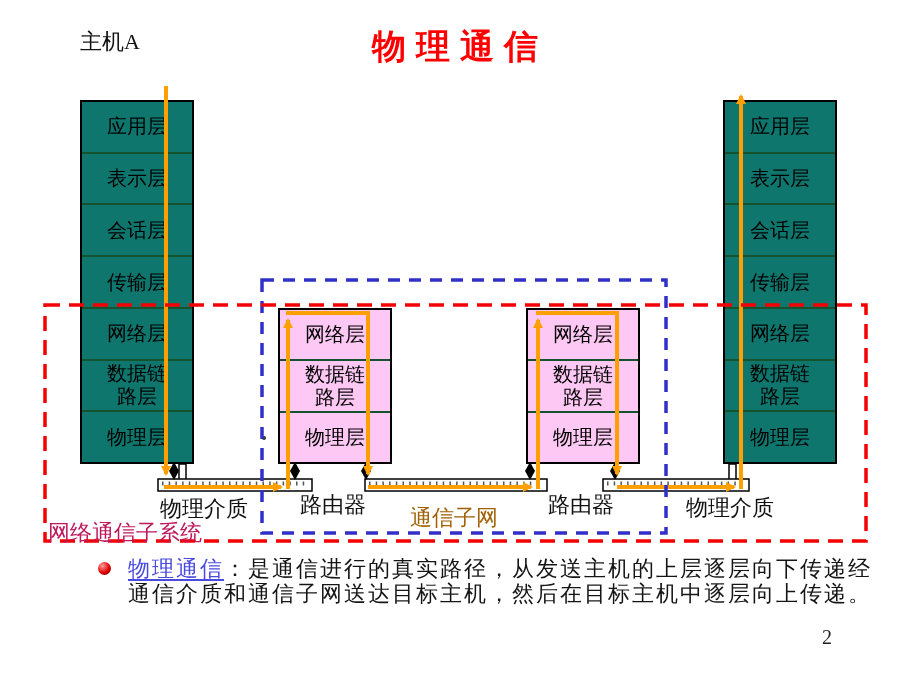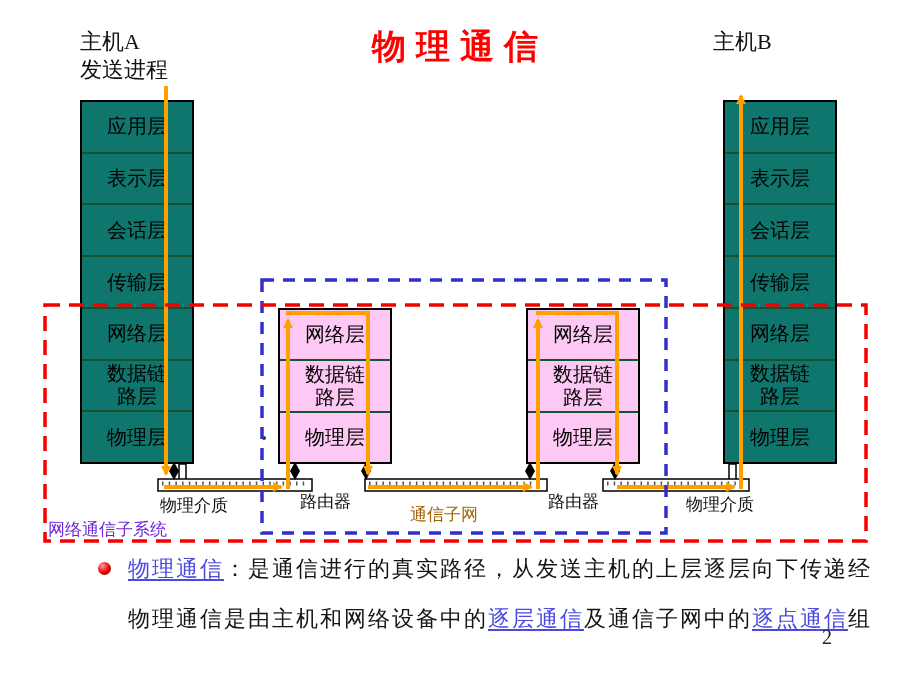--- a/index.html
+++ b/index.html
@@ -18,47 +18,45 @@
   
   .stack{border:2px solid #000;display:flex;flex-direction:column;}
   .stack.green{background:#0f766e;}
   .stack.pink{background:#FDC8F3;}
   .cell{
     flex:1;display:flex;align-items:center;justify-content:center;
     font-size:20px;line-height:23px;text-align:center;white-space:pre-line;color:#000;
   }
   .cell + .cell{border-top:2px solid #14532d;}
   
-  .dlabel{font-size:17px;color:#111;white-space:nowrap;}
+  .dlabel{font-size:22px;color:#111;white-space:nowrap;}
   .dlabel.blue{color:#a16207;}
-  .dlabel.red{color:#6d28d9;}
+  .dlabel.red{color:#be185d;}
   
   svg.overlay{position:absolute;left:0;top:0;pointer-events:none;}
   
   .body-line{position:absolute;left:128px;white-space:nowrap;font-size:22px;line-height:25px;letter-spacing:2px;color:#151515;}
   .link{color:#4A4AE0;text-decoration:underline;text-underline-offset:3px;}
   .bullet{
     position:absolute;left:98px;top:562px;width:13px;height:13px;border-radius:50%;
     background:radial-gradient(circle at 35% 30%, #ff9d9d 0%, #e00000 55%, #6e0000 100%);
   }
   .page-num{position:absolute;left:822px;top:626px;font-size:20px;color:#222;}
 </style>
 </head>
 <body>
 
 <div class="slide">
 
   <div class="abs title">物理通信</div>
 
   <div class="abs host-label" style="left:80px;top:28px;">
     <div>主机A</div>
-    <div>发送进程</div>
   </div>
   <div class="abs host-label" style="left:713px;top:28px;">
-    <div>主机B</div>
   </div>
 
   <div class="abs stack green" style="left:80px;top:100px;width:110px;height:360px;">
     <div class="cell">应用层</div>
     <div class="cell">表示层</div>
     <div class="cell">会话层</div>
     <div class="cell">传输层</div>
     <div class="cell">网络层</div>
     <div class="cell">数据链
 路层</div>
@@ -144,17 +142,17 @@
 
   <div class="abs dlabel" style="left:160px;top:494px;">物理介质</div>
   <div class="abs dlabel" style="left:300px;top:490px;">路由器</div>
   <div class="abs dlabel" style="left:548px;top:490px;">路由器</div>
   <div class="abs dlabel" style="left:686px;top:493px;">物理介质</div>
   <div class="abs dlabel blue" style="left:410px;top:503px;">通信子网</div>
   <div class="abs dlabel red" style="left:48px;top:518px;">网络通信子系统</div>
 
   <div class="bullet"></div>
   <div class="body-line" style="top:556px;"><span class="link">物理通信</span><span>：是通信进行的真实路径，从发送主机的上层逐层向下传递经</span></div>
-  <div class="body-line" style="top:606px;"><span>物理通信是由主机和网络设备中的</span><span class="link">逐层通信</span><span>及通信子网中的</span><span class="link">逐点通信</span><span>组</span></div>
+  <div class="body-line" style="top:581px;">通信介质和通信子网送达目标主机，然后在目标主机中逐层向上传递。</div>
 
   <div class="page-num">2</div>
 
 </div>
 
 </body></html>

